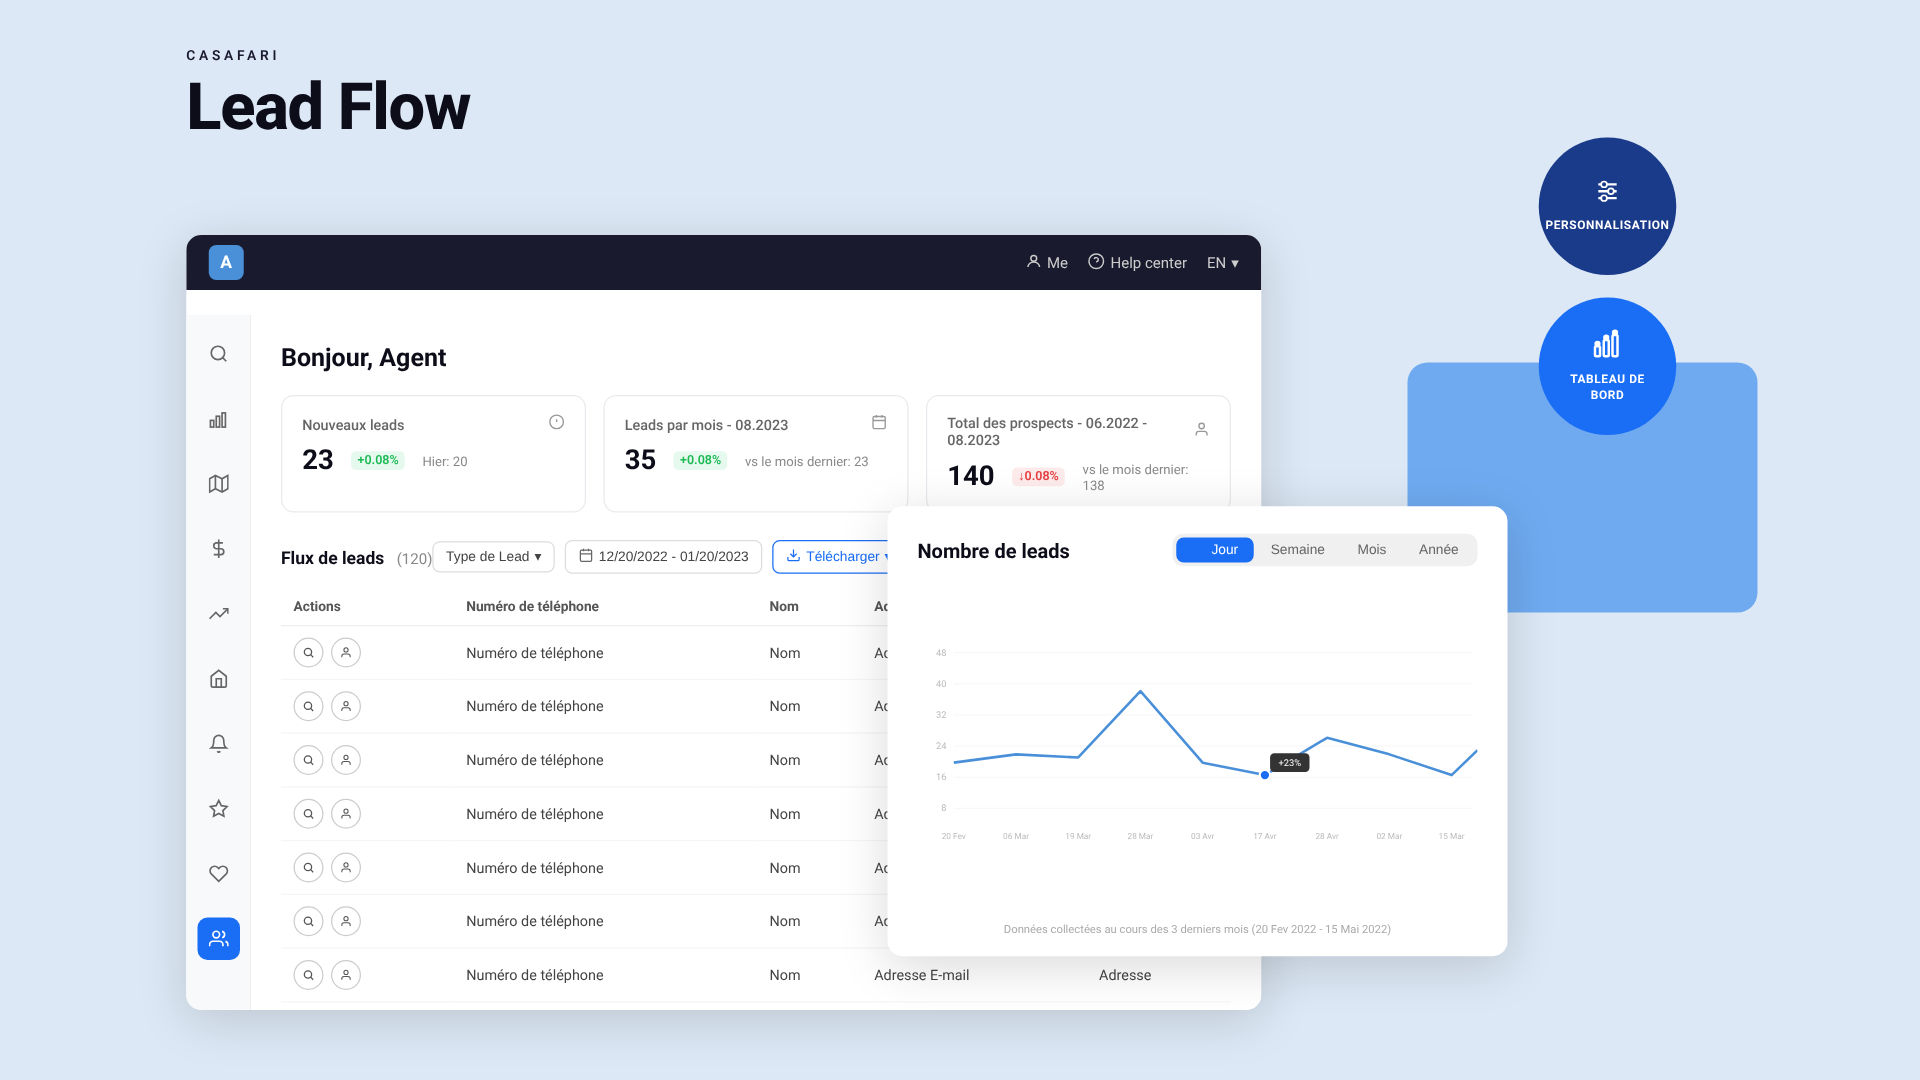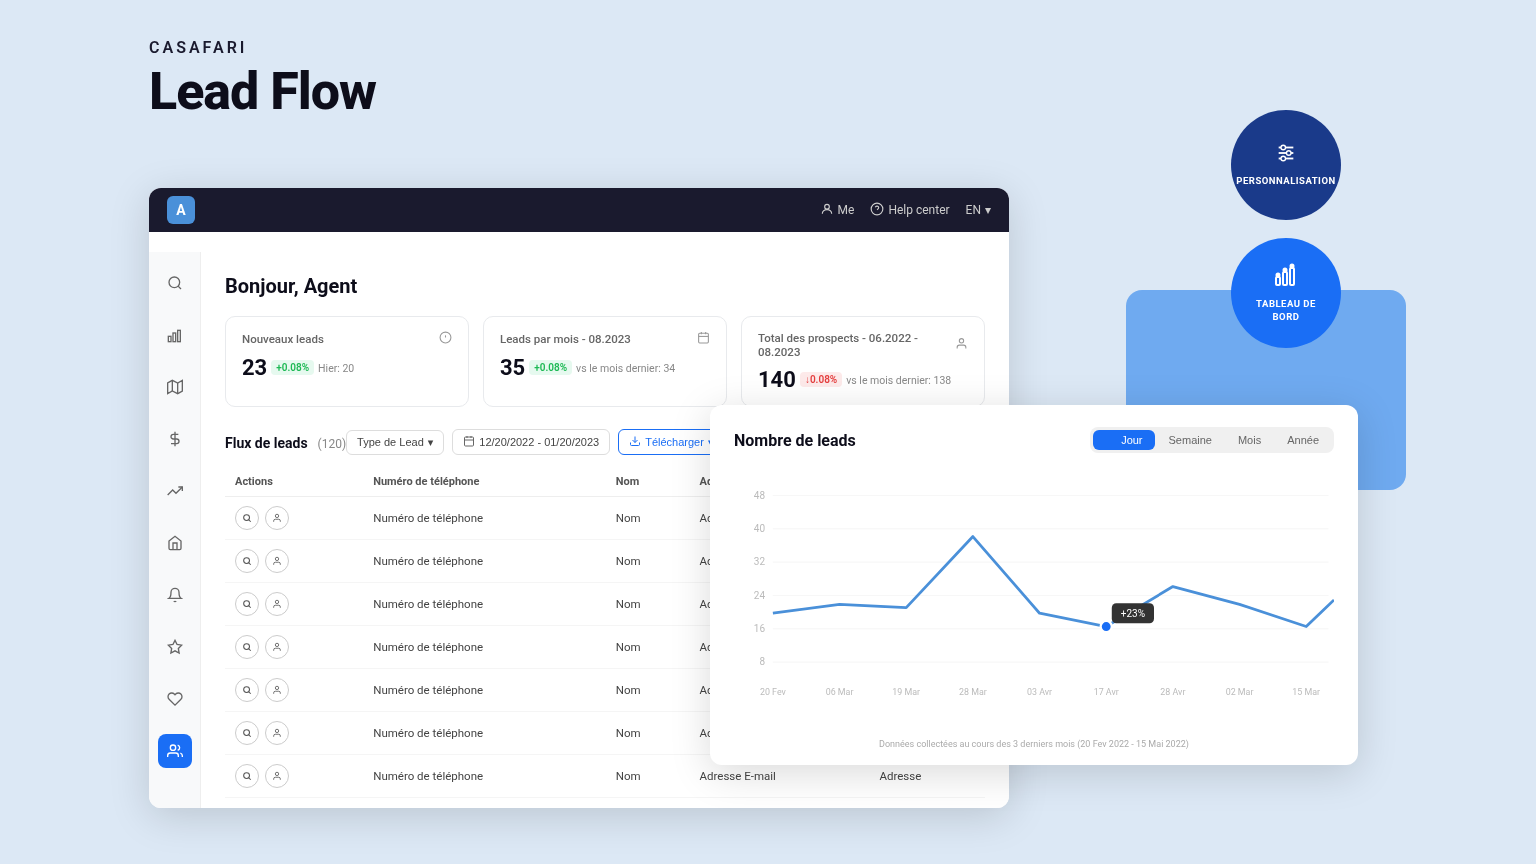--- a/index.html
+++ b/index.html
@@ -12,21 +12,21 @@
       position: relative;
     }
 
     
     .branding {
       position: absolute;
       top: 38px;
       left: 149px;
     }
     .brand-logo {
-      font-size: 16px;
+      font-size: 11px;
       font-weight: 600;
       letter-spacing: 3px;
       color: #1a1a2e;
       text-transform: uppercase;
       margin-bottom: 6px;
     }
     .brand-title {
       font-size: 52px;
       font-weight: 800;
       color: #0d0d1a;
@@ -213,21 +213,21 @@
       color: #666;
       font-weight: 500;
     }
     .stat-icon {
       color: #999;
       font-size: 13px;
     }
     .stat-value-row {
       display: flex;
       align-items: center;
-      gap: 4px;
+      gap: 14px;
     }
     .stat-value {
       font-size: 22px;
       font-weight: 700;
       color: #0d0d1a;
     }
     .stat-badge {
       font-size: 10px;
       font-weight: 600;
       padding: 2px 5px;
@@ -358,21 +358,21 @@
       font-size: 11px;
       color: #444;
       cursor: pointer;
     }
 
     
     .chart-panel {
       position: absolute;
       top: 405px;
       left: 710px;
-      width: 648px;
+      width: 496px;
       height: 360px;
       background: white;
       border-radius: 12px;
       box-shadow: 0 8px 40px rgba(0,0,0,0.15);
       z-index: 10;
       padding: 22px 24px 16px;
       display: flex;
       flex-direction: column;
     }
     .chart-header {
@@ -587,21 +587,21 @@
                 <rect x="3" y="4" width="18" height="18" rx="2" ry="2"></rect>
                   <line x1="16" y1="2" x2="16" y2="6"></line>
                   <line x1="8" y1="2" x2="8" y2="6"></line>
                   <line x1="3" y1="10" x2="21" y2="10"></line>
               </svg>
             </span>
           </div>
           <div class="stat-value-row">
             <span class="stat-value">35</span>
             <span class="stat-badge badge-green">+0.08%</span>
-            <span class="stat-sub">vs le mois dernier: 34</span>
+            <span class="stat-sub">vs le mois dernier: 23</span>
           </div>
         </div>
         <div class="stat-card">
           <div class="stat-card-header">
             <span class="stat-card-title">Total des prospects - 06.2022 - 08.2023</span>
             <span class="stat-icon">
               <svg width="13" height="13" viewBox="0 0 24 24" fill="none" stroke="#999" stroke-width="2">
                 <path d="M20 21v-2a4 4 0 0 0-4-4H8a4 4 0 0 0-4 4v2"></path>
                   <circle cx="12" cy="7" r="4"></circle>
               </svg>

